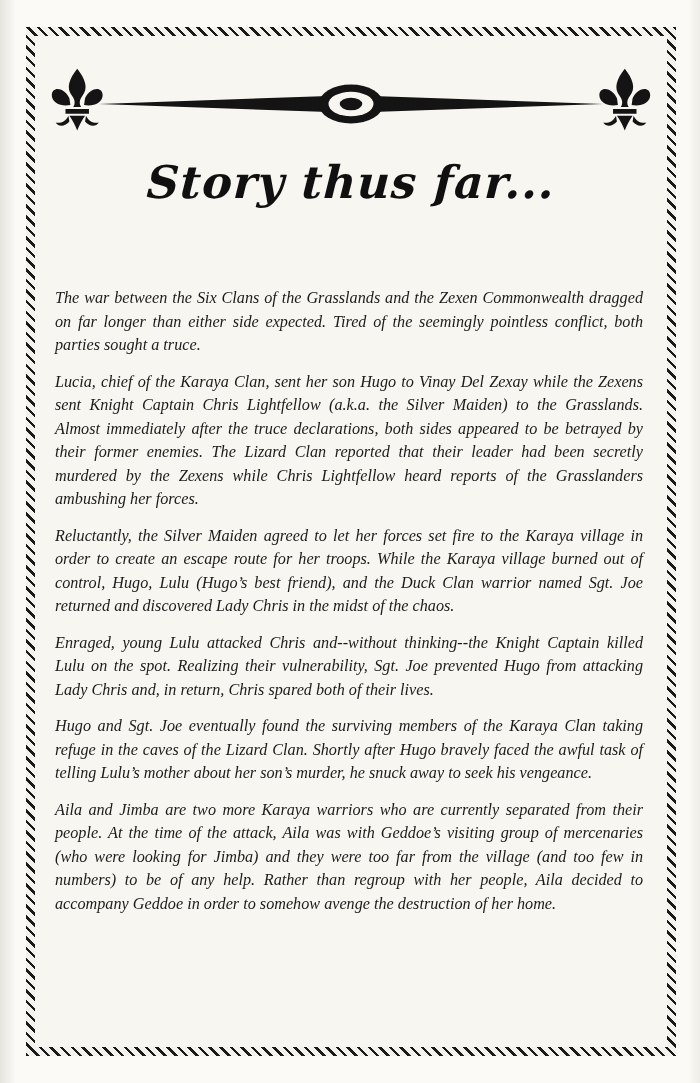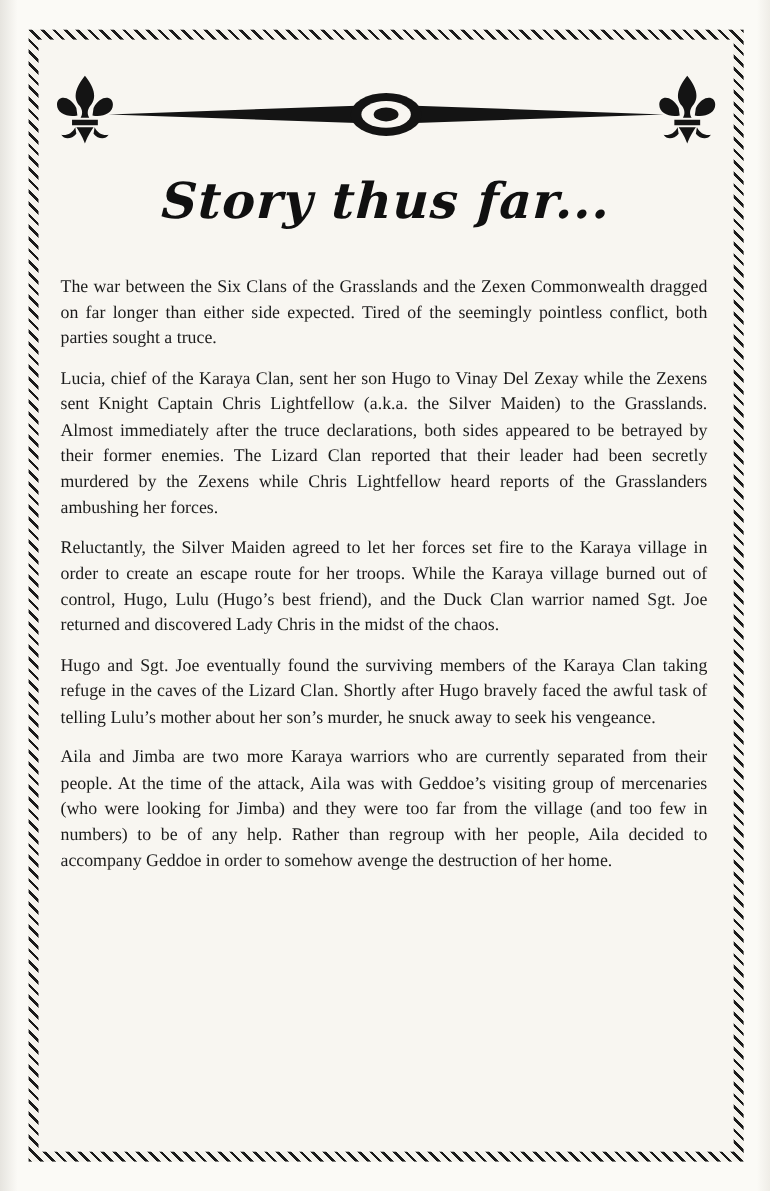--- a/index.html
+++ b/index.html
@@ -34,25 +34,26 @@
     text-align: center;
     font-family: "DejaVu Serif", serif;
     font-style: italic;
     font-weight: 700;
     font-size: 45px;
     letter-spacing: 1px;
     color: #101010;
     transform: skewX(-3deg);
   }
   .story {
-    margin: 40px 24px 0 20px;
+    margin: 78px 24px 0 20px;
     font-size: 16.2px;
     line-height: 23.5px;
     color: #1b1b1b;
     text-align: justify;
+    font-style: italic;
   }
   .story p { margin: 0 0 13px; }
 </style>
 </head>
 <body>
 
 <div class="border-frame">
   <div class="page-inner">
 
     <svg class="ornament" width="612" height="88" viewBox="0 0 620 90" aria-hidden="true">
@@ -85,18 +86,19 @@
           M9,16 C12,22 17,24 22,23 C19,28 12,27 8,22 Z"></path>
       </g>
     </svg>
 
     <h1 class="page-title">Story thus far...</h1>
 
     <div class="story">
       <p>The war between the Six Clans of the Grasslands and the Zexen Commonwealth dragged on far longer than either side expected. Tired of the seemingly pointless conflict, both parties sought a truce.</p>
       <p>Lucia, chief of the Karaya Clan, sent her son Hugo to Vinay Del Zexay while the Zexens sent Knight Captain Chris Lightfellow (a.k.a. the Silver Maiden) to the Grasslands. Almost immediately after the truce declarations, both sides appeared to be betrayed by their former enemies. The Lizard Clan reported that their leader had been secretly murdered by the Zexens while Chris Lightfellow heard reports of the Grasslanders ambushing her forces.</p>
       <p>Reluctantly, the Silver Maiden agreed to let her forces set fire to the Karaya village in order to create an escape route for her troops. While the Karaya village burned out of control, Hugo, Lulu (Hugo’s best friend), and the Duck Clan warrior named Sgt. Joe returned and discovered Lady Chris in the midst of the chaos.</p>
+      <p>Enraged, young Lulu attacked Chris and--without thinking--the Knight Captain killed Lulu on the spot. Realizing their vulnerability, Sgt. Joe prevented Hugo from attacking Lady Chris and, in return, Chris spared both of their lives.</p>
       <p>Hugo and Sgt. Joe eventually found the surviving members of the Karaya Clan taking refuge in the caves of the Lizard Clan. Shortly after Hugo bravely faced the awful task of telling Lulu’s mother about her son’s murder, he snuck away to seek his vengeance.</p>
       <p>Aila and Jimba are two more Karaya warriors who are currently separated from their people. At the time of the attack, Aila was with Geddoe’s visiting group of mercenaries (who were looking for Jimba) and they were too far from the village (and too few in numbers) to be of any help. Rather than regroup with her people, Aila decided to accompany Geddoe in order to somehow avenge the destruction of her home.</p>
     </div>
 
   </div>
 </div>
 
 </body></html>

